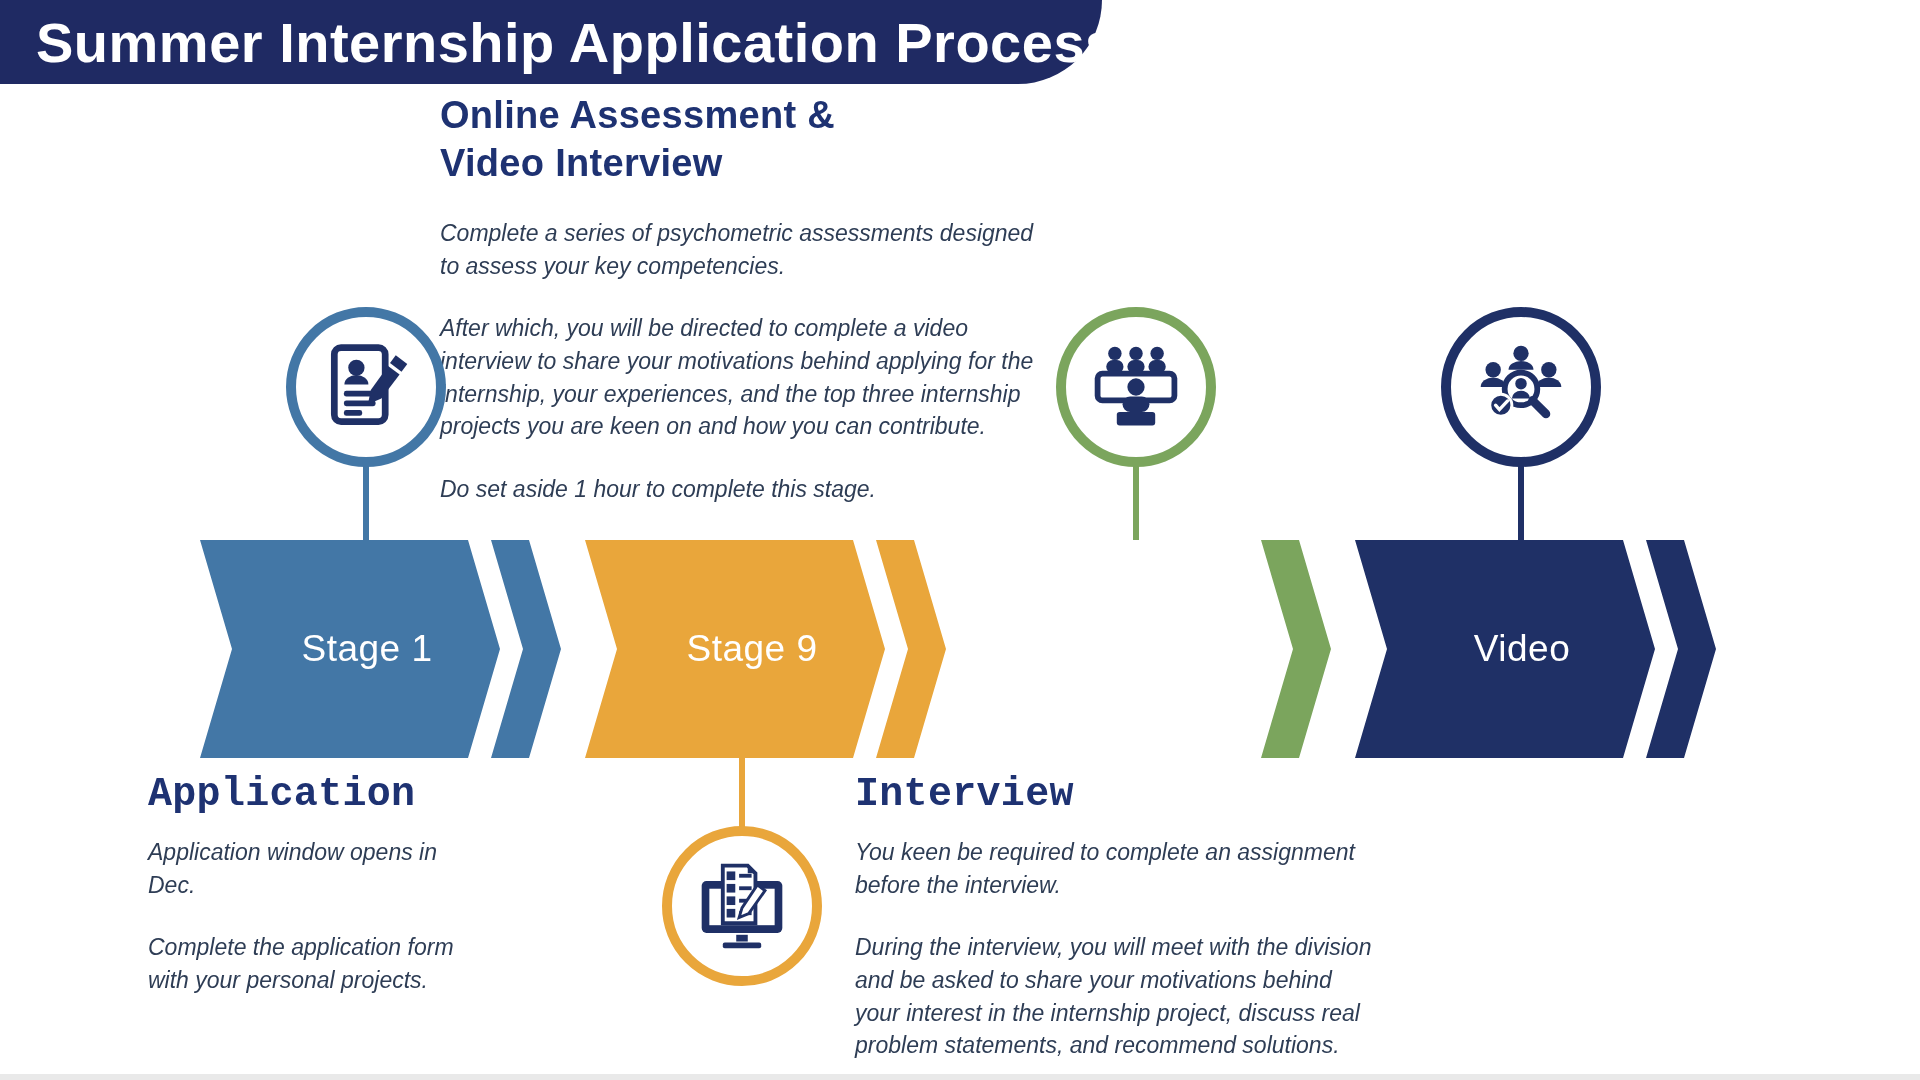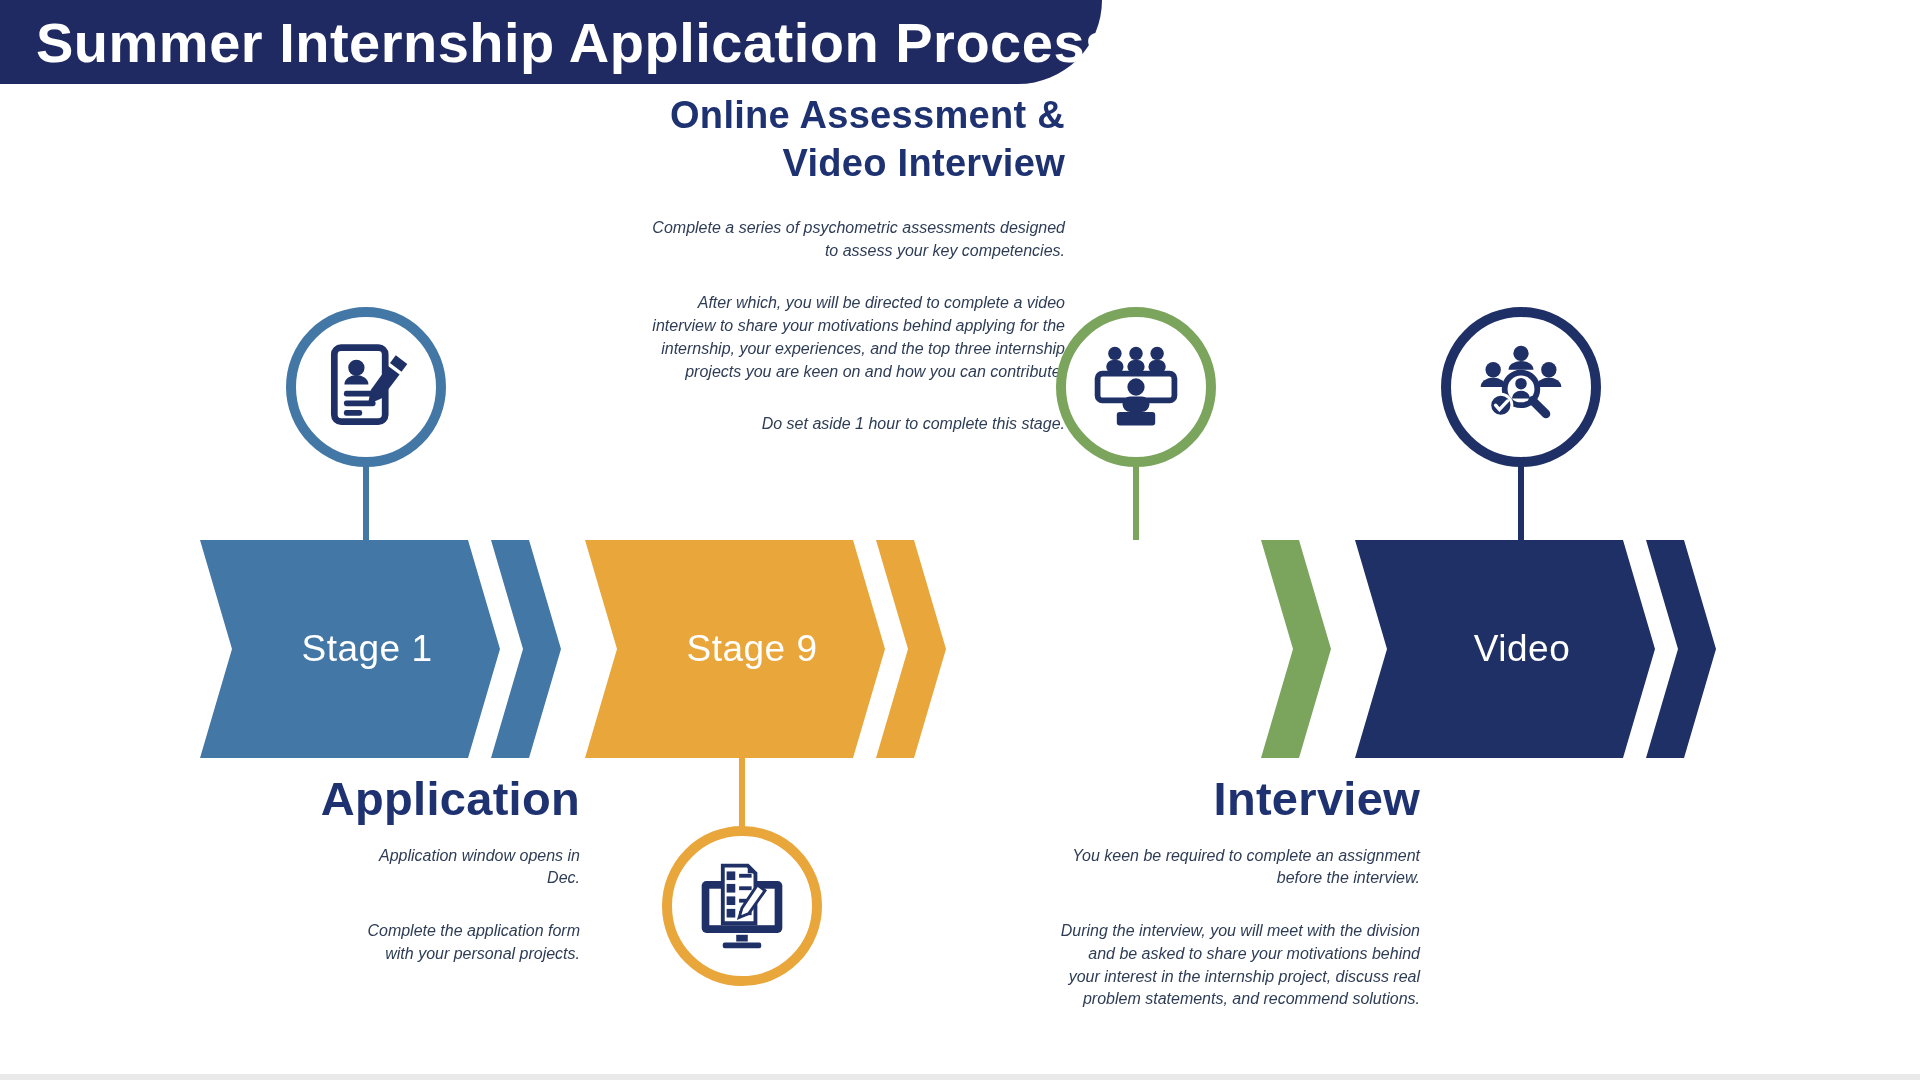--- a/index.html
+++ b/index.html
@@ -13,33 +13,33 @@
     position:absolute;left:0;top:0;width:1102px;height:84px;
     background:var(--banner_navy);
     border-bottom-right-radius:95px;
     display:flex;align-items:center;
   }
   .banner h1{
     margin:0 0 0 36px;color:#fff;font-size:56px;font-weight:700;letter-spacing:.5px;
     white-space:nowrap;
   }
   
-  .callout{position:absolute;text-align:right;color:var(--body_text);}
+  .callout{position:absolute;text-align:left;color:var(--body_text);}
   .callout h2{
     margin:0 0 30px;color:var(--heading_navy);font-size:38px;font-weight:800;
     line-height:1.25;white-space:pre-line;letter-spacing:.3px;
   }
   .callout p{
-    margin:16px 0 30px;font-style:italic;font-size:16px;line-height:1.42;
+    margin:16px 0 30px;font-style:italic;font-size:23px;line-height:1.42;
     white-space:pre-line;
   }
   .top-callout{left:440px;top:92px;width:625px;}
   .app-callout{left:148px;top:770px;width:432px;}
   .int-callout{left:855px;top:770px;width:565px;}
-  .app-callout h2,.int-callout h2{font-size:47px;margin-bottom:8px;}
+  .app-callout h2,.int-callout h2{font-size:40px;margin-bottom:8px;font-family:Liberation Mono, monospace;}
   
   .stage-unit{position:absolute;top:0;height:1080px;width:385px;}
   .unit-0{left:200px}.unit-1{left:585px}.unit-2{left:970px}.unit-3{left:1355px}
   .arrow-main{
     position:absolute;left:0;top:540px;width:300px;height:218px;
     background:var(--stage-color);
     clip-path:polygon(0 0,268px 0,300px 109px,268px 218px,0 218px,32px 109px);
   }
   .arrow-label{
     position:absolute;inset:0;line-height:218px;text-align:center;padding-left:34px;

